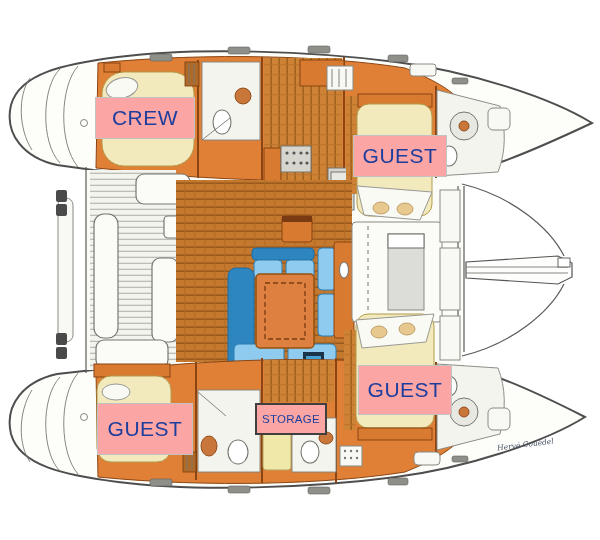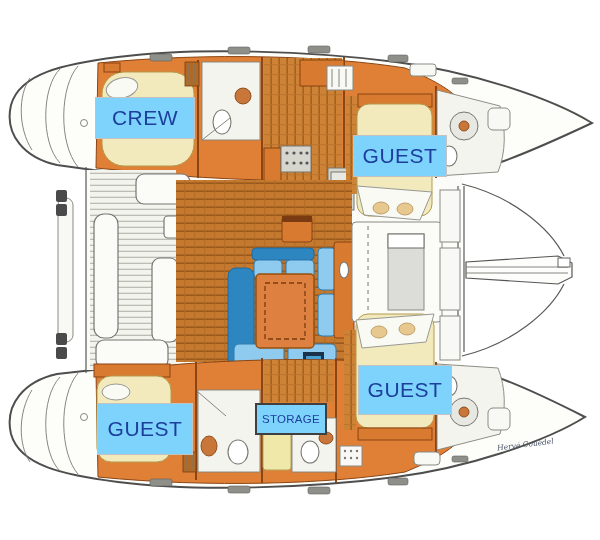--- a/index.html
+++ b/index.html
@@ -22,21 +22,21 @@
   .ltblue{fill:#8ecbee;stroke:#2e7cb0;stroke-width:1;}
   .gray{fill:#d6d6cf;stroke:#76766f;stroke-width:1;}
   .fixture{fill:#ffffff;stroke:#777772;stroke-width:1.1;}
   .bowl{fill:#c8763a;stroke:#8a4513;stroke-width:0.9;}
   .slot{fill:#8f8f8a;stroke:#5f5f5a;stroke-width:0.6;}
   .vent{fill:#b06a28;stroke:#7a3c0e;stroke-width:0.8;}
   .step{fill:#f8f8f4;stroke:#8a8a85;stroke-width:1;}
   .darkwood{fill:#7a3b12;stroke:none;}
 
   .room-label{position:absolute;display:flex;align-items:center;justify-content:center;
-      background:#7dd3fc;border:1.5px solid #c2c2c2;color:#1d3e9c;
+      background:#fca5a5;border:1.5px solid #c2c2c2;color:#1d3e9c;
       font-size:21px;letter-spacing:0.5px;box-sizing:border-box;text-align:center;}
   .room-label.small{font-size:11.5px;border:2px solid #3f3f3f;letter-spacing:0.3px;}
   .signature{position:absolute;font-family:"DejaVu Serif",serif;font-style:italic;
       font-size:7.5px;color:#4a5568;transform:rotate(-7deg);white-space:nowrap;}
 </style>
 </head>
 <body>
 
 <div id="stage">
 

